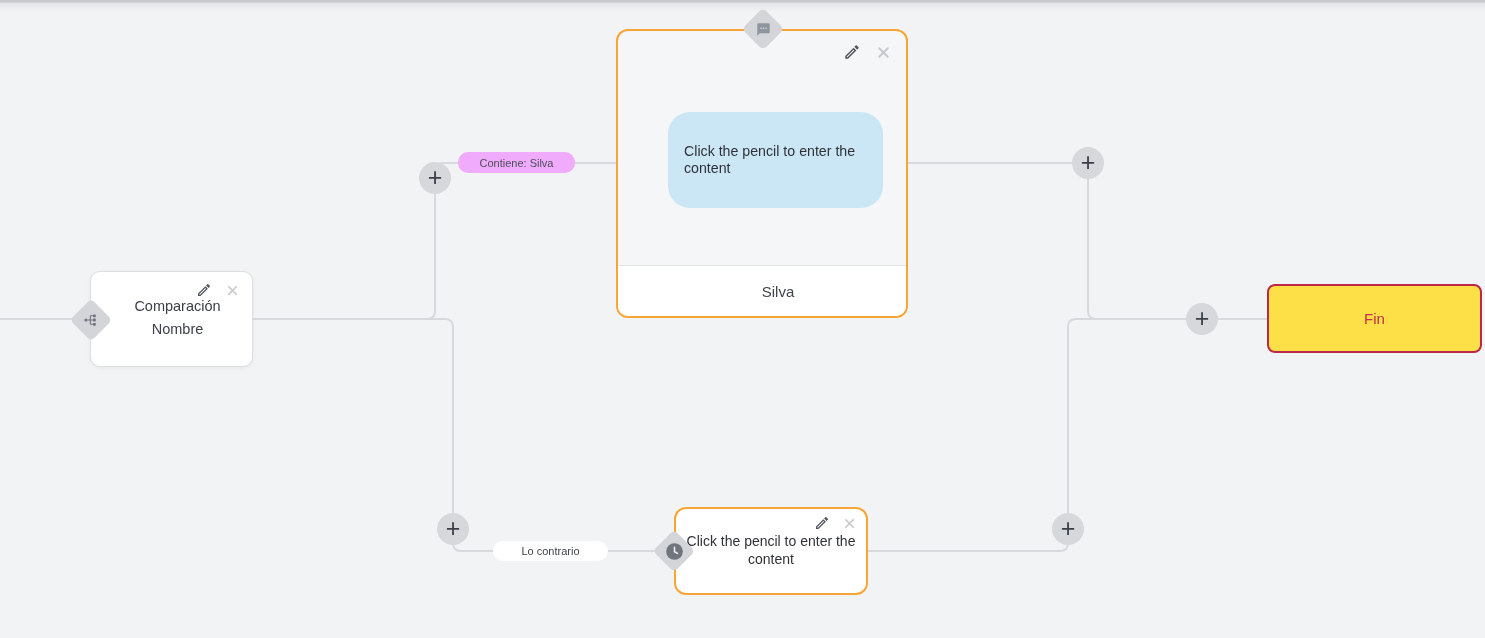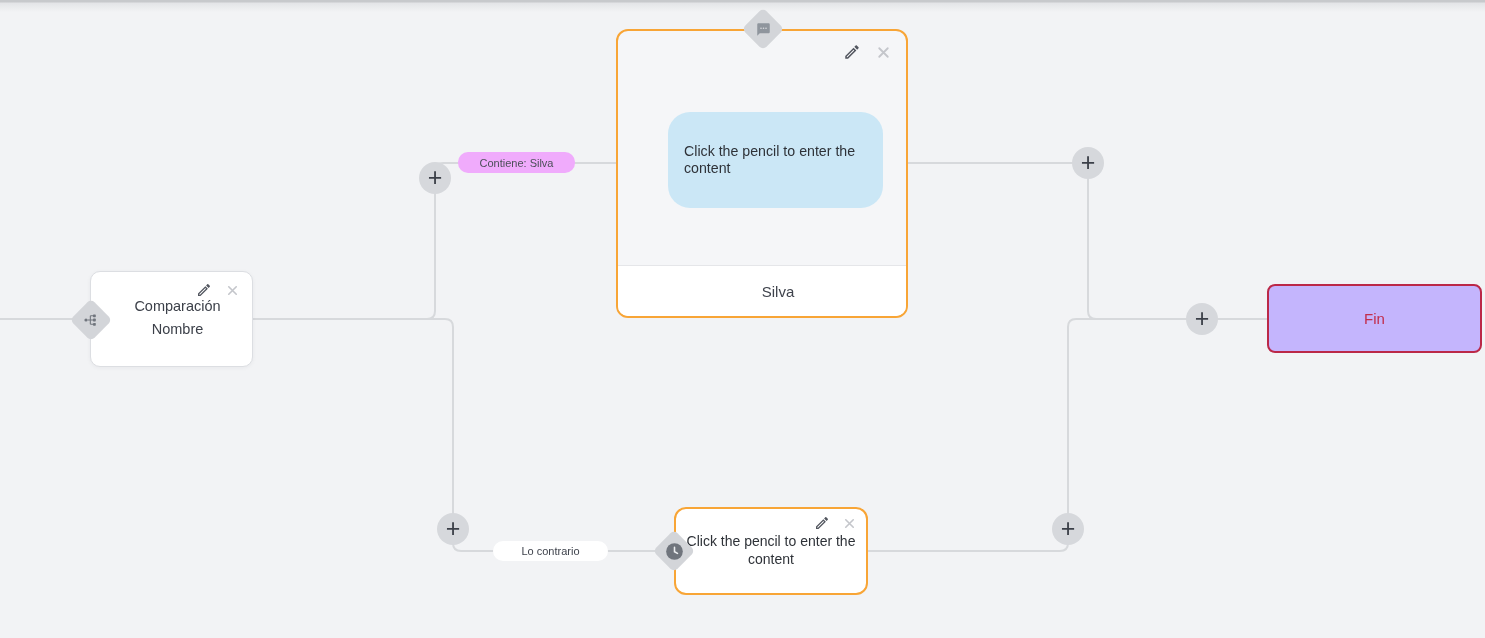--- a/index.html
+++ b/index.html
@@ -87,21 +87,21 @@
   }
   .node.wait .icon-row { top:6px; right:9px; gap:12px; }
   .wait-text {
     position:absolute; left:10px; right:10px; top:24px;
     text-align:center; font-size:14px; line-height:1.25; color:#2e3238;
   }
 
   
   .node.end {
     left:1267px; top:284px; width:215px; height:69px;
-    background:#c4b5fd; border:2px solid #bb2848; border-radius:8px;
+    background:#fde047; border:2px solid #bb2848; border-radius:8px;
     display:flex; align-items:center; justify-content:center;
     font-size:15px; color:#c22d4b; cursor:pointer;
   }
 </style>
 </head>
 <body>
 
 <div class="canvas">
 
   <svg class="wires" width="1485" height="638">

